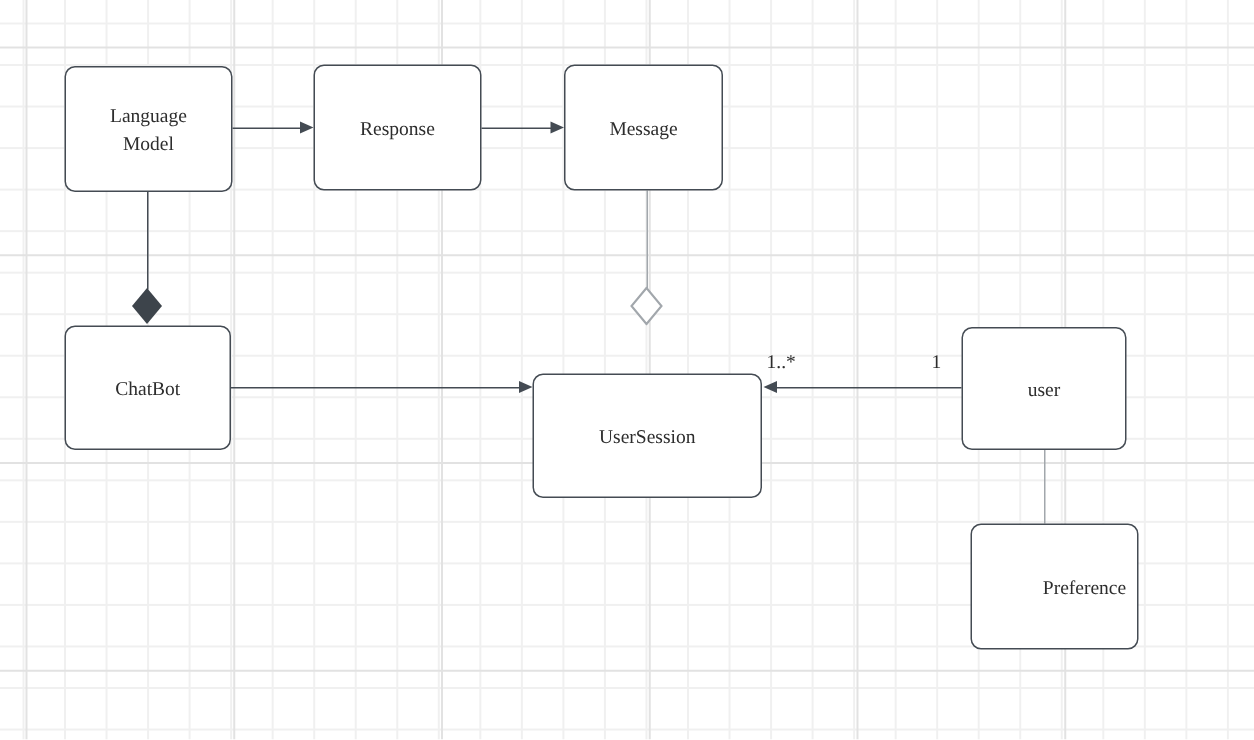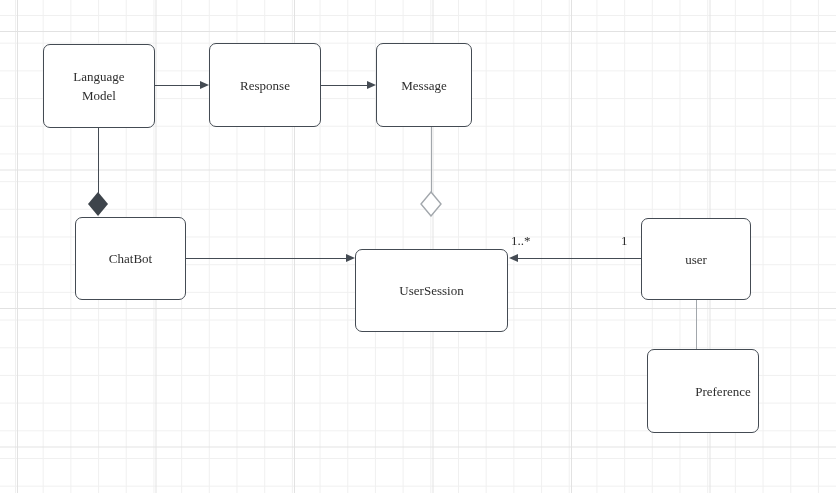--- a/index.html
+++ b/index.html
@@ -47,22 +47,22 @@
     text-align: center;
     font-size: 13px;
     line-height: 19px;
     color: #2d2d2d;
     cursor: default;
   }
   .node .lbl { max-width: 80px; }
 
   .n-language-model { left: 43px;  top: 44px;  width: 112px; height: 84px; }
   .n-response       { left: 209px; top: 43px;  width: 112px; height: 84px; }
-  .n-message        { left: 376px; top: 43px;  width: 96px; height: 84px; }
-  .n-chatbot        { left: 43px;  top: 217px; width: 111px; height: 83px; margin-left: 32px; }
+  .n-message        { left: 376px; top: 43px;  width: 106px; height: 84px; }
+  .n-chatbot        { left: 43px;  top: 217px; width: 111px; height: 83px; }
   .n-usersession    { left: 355px; top: 217px; width: 153px; height: 83px; margin-top: 32px; }
   .n-user           { left: 641px; top: 218px; width: 110px; height: 82px; }
   .n-preference     { left: 647px; top: 349px; width: 112px; height: 84px; padding-left: 40px; }
 
   
   .hline {
     position: absolute;
     height: 0;
     border-top: 1.4px solid #444b53;
   }

